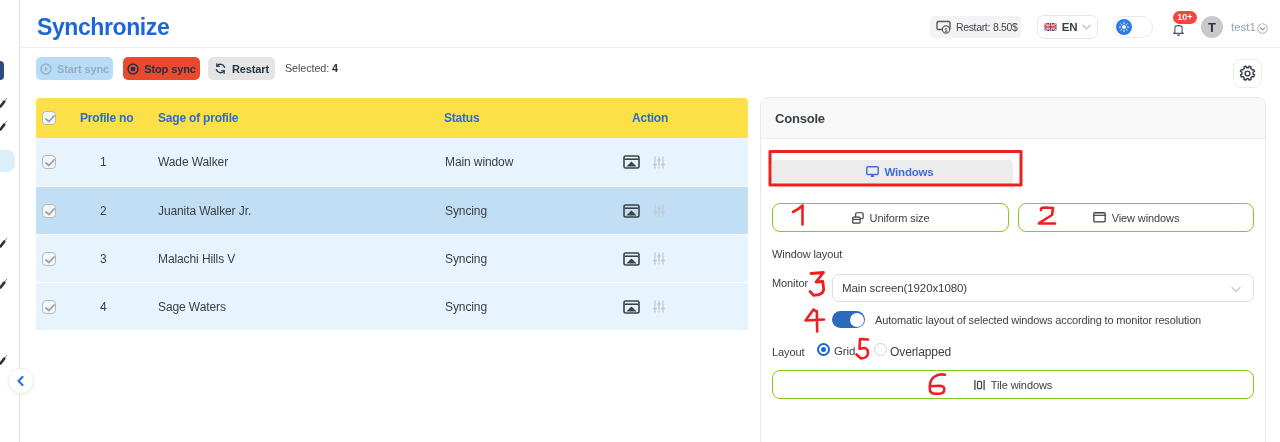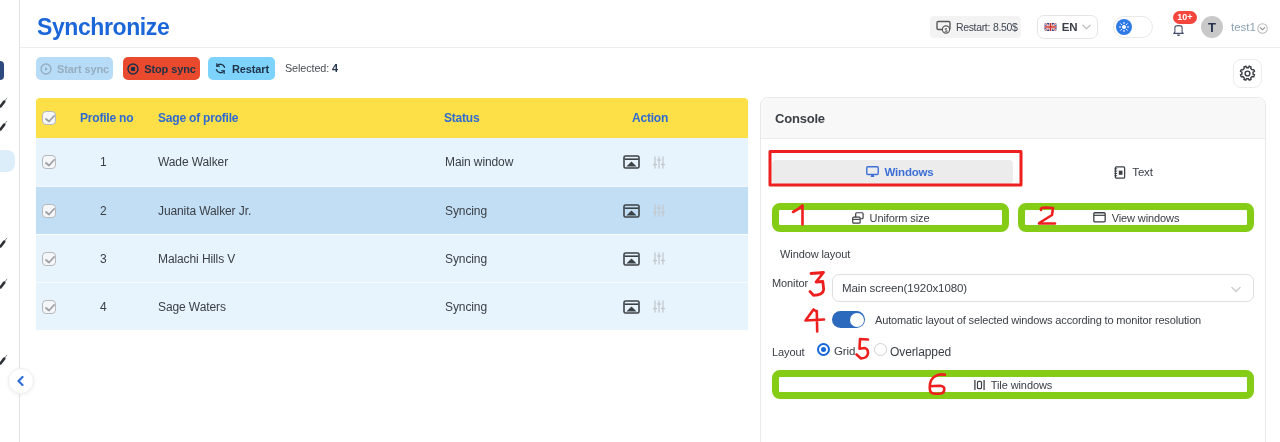--- a/index.html
+++ b/index.html
@@ -25,45 +25,45 @@
 #bellwrap { left:1151px; top:10px; width:50px; height:30px; position:absolute; }
 #badge { position:absolute; left:2px; top:1px; min-width:24px; height:13px; background:#f5463d; border-radius:7px; color:#fff; font-size:9px; font-weight:bold; text-align:center; line-height:13px; padding:0 2px; z-index:2; }
 #avatar { left:1181px; top:16px; width:22px; height:22px; border-radius:50%; background:#c9c9c9; color:#28324c; font-weight:bold; font-size:13px; display:flex; align-items:center; justify-content:center; position:absolute; }
 #uname { left:1211px; top:21px; font-size:11.5px; color:#8da2b5; position:absolute; }
 #uchev { left:1237px; top:23px; position:absolute; }
 
 
 .tbtn { position:absolute; top:57px; height:23px; border-radius:5px; display:flex; align-items:center; justify-content:center; font-size:11px; font-weight:bold; white-space:nowrap; letter-spacing:-0.1px; }
 #bstart { left:36px; width:77px; background:#b7dcf8; color:#96aebf; }
 #bstop { left:123px; width:77px; background:#e94a2d; color:#1e3147; }
-#brestart { left:208px; width:67px; background:#7dd3fc; color:#1e3147; }
+#brestart { left:208px; width:67px; background:#e5e5e5; color:#1e3147; }
 #selected { position:absolute; left:285px; top:62px; font-size:10.8px; color:#4a4f54; font-weight:normal; letter-spacing:-0.1px; }
 #gear { position:absolute; left:1233px; top:59px; width:29px; height:29px; border:1px solid #ececec; border-radius:8px; background:#fff; display:flex; align-items:center; justify-content:center; }
 
 
 #table { left:36px; top:98px; width:712px; }
 #thead { height:40px; background:#fde047; border-radius:4px 4px 0 0; position:relative; }
 .hcell { position:absolute; top:0; height:40px; display:flex; align-items:center; font-size:12px; font-weight:bold; color:#2d6ad2; letter-spacing:-0.2px; }
 .row { height:48px; position:relative; background:#e7f3fd; }
 .row.sel { background:#c2def5; }
 .row + .row { border-top:1px solid rgba(255,255,255,.75); }
 .ccell { position:absolute; top:0; height:100%; display:flex; align-items:center; font-size:12px; color:#3b4046; letter-spacing:-0.1px; }
 .cbx { width:14px; height:14px; border:1px solid #b6babe; border-radius:4px; background:#f5f6f7; position:relative; }
 .cbx svg { position:absolute; left:2px; top:3px; }
 
 
 #panel { left:760px; top:97px; width:506px; height:360px; border:1px solid #e9e9e9; border-radius:8px 8px 0 0; background:#fff; }
 #phead { height:41px; background:#f8f8f8; border-bottom:1px solid #ececec; border-radius:8px 8px 0 0; display:flex; align-items:center; padding-left:14px; font-size:13px; font-weight:bold; color:#3b4046; letter-spacing:-0.2px; }
 .seg { position:absolute; display:flex; align-items:center; justify-content:center; font-size:11.5px; letter-spacing:-0.2px; }
 #segwin { left:11px; top:62px; width:241px; height:24px; background:#ececec; border-radius:4px; color:#3d6fd7; font-weight:bold; padding-left:14px; }
 #segtext { left:252px; top:62px; width:241px; height:24px; color:#3b4046; }
-.wbtn { position:absolute; height:29px; border:7px solid #84cc16; border-radius:8px; background:#fff; display:flex; align-items:center; justify-content:center; font-size:11px; color:#3b4046; letter-spacing:-0.1px; white-space:nowrap;text-align:center; }
+.wbtn { position:absolute; height:29px; border:1px solid #84cc16; border-radius:8px; background:#fff; display:flex; align-items:center; justify-content:center; font-size:11px; color:#3b4046; letter-spacing:-0.1px; white-space:nowrap;text-align:center; }
 #bunif { left:11px; top:105px; width:237px; }
 #bview { left:257px; top:105px; width:236px; }
-#lblwl { position:absolute; left:19px; top:150px; font-size:11px; color:#3b4046; letter-spacing:-0.1px; }
+#lblwl { position:absolute; left:11px; top:150px; font-size:11px; color:#3b4046; letter-spacing:-0.1px; }
 #lblmon { position:absolute; left:11px; top:179px; font-size:11px; color:#3b4046; letter-spacing:-0.1px; }
 #select { position:absolute; left:71px; top:176px; width:422px; height:28px; border:1px solid #dedede; border-radius:7px; background:#fff; display:flex; align-items:center; padding:0 9px; font-size:11.5px; color:#3a4046; letter-spacing:-0.1px; }
 #selchev { position:absolute; right:12px; top:10.5px; }
 #toggle { position:absolute; left:71px; top:213px; width:33px; height:17px; background:#2b6abc; border-radius:9px; }
 #toggle .knob { position:absolute; right:1.5px; top:1.5px; width:14px; height:14px; background:#fff; border-radius:50%; }
 #lblauto { position:absolute; left:114px; top:216px; font-size:11px; color:#3b4046; letter-spacing:-0.15px; white-space:nowrap; }
 #lbllay { position:absolute; left:11px; top:248px; font-size:11px; color:#3b4046; letter-spacing:-0.1px; }
 .radio { position:absolute; width:13px; height:13px; border-radius:50%; background:#fff; }
 #rgrid { left:56px; top:245px; border:2px solid #1667d9; }
 #rgrid::after { content:""; position:absolute; left:2px; top:2px; width:5px; height:5px; border-radius:50%; background:#1667d9; }
@@ -302,33 +302,20 @@
 
   <div id="panel" class="abs">
     <div id="phead">Console</div>
     <div id="segwin" class="seg">
       <svg width="13" height="12" viewBox="0 0 14 13" style="margin-right:6px">
           <rect x="0.8" y="0.8" width="12.4" height="8.4" rx="1.2" fill="none" stroke="#3d6fd7" stroke-width="1.5"></rect>
           <path d="M5,12 h4 l-0.7,-2.8 h-2.6 Z" fill="#3d6fd7"></path>
         </svg>
       Windows
     </div>
-    <div id="segtext" class="seg">
-      <svg width="12" height="13" viewBox="0 0 13 14" style="margin-right:6px">
-          <rect x="1.5" y="0.8" width="10" height="12.4" rx="1.4" fill="none" stroke="#3b4046" stroke-width="1.4"></rect>
-          <g stroke="#3b4046" stroke-width="1.1">
-            <line x1="0.6" y1="3" x2="3.4" y2="3"></line>
-            <line x1="0.6" y1="5.5" x2="3.4" y2="5.5"></line>
-            <line x1="0.6" y1="8" x2="3.4" y2="8"></line>
-            <line x1="0.6" y1="10.5" x2="3.4" y2="10.5"></line>
-          </g>
-          <rect x="5.2" y="5" width="4" height="4.5" fill="#3b4046"></rect>
-        </svg>
-      Text
-    </div>
     <div id="bunif" class="wbtn">
       <svg width="12" height="12" viewBox="0 0 13 13" style="margin-right:6px">
           <rect x="4" y="0.8" width="8" height="6.5" rx="1" fill="none" stroke="#3b4046" stroke-width="1.3"></rect>
           <rect x="0.8" y="5.5" width="8" height="6.5" rx="1" fill="#fff" stroke="#3b4046" stroke-width="1.3"></rect>
           <line x1="1" y1="8" x2="8.6" y2="8" stroke="#3b4046" stroke-width="1.2"></line>
         </svg>
       Uniform size
     </div>
     <div id="bview" class="wbtn">
       <svg width="13" height="11" viewBox="0 0 14 12" style="margin-right:6px">

